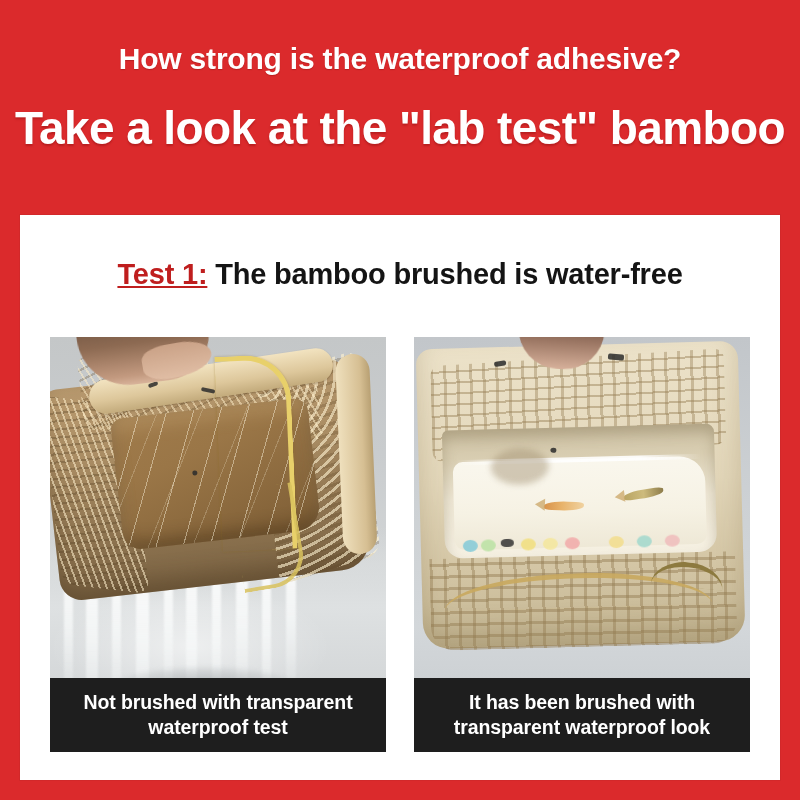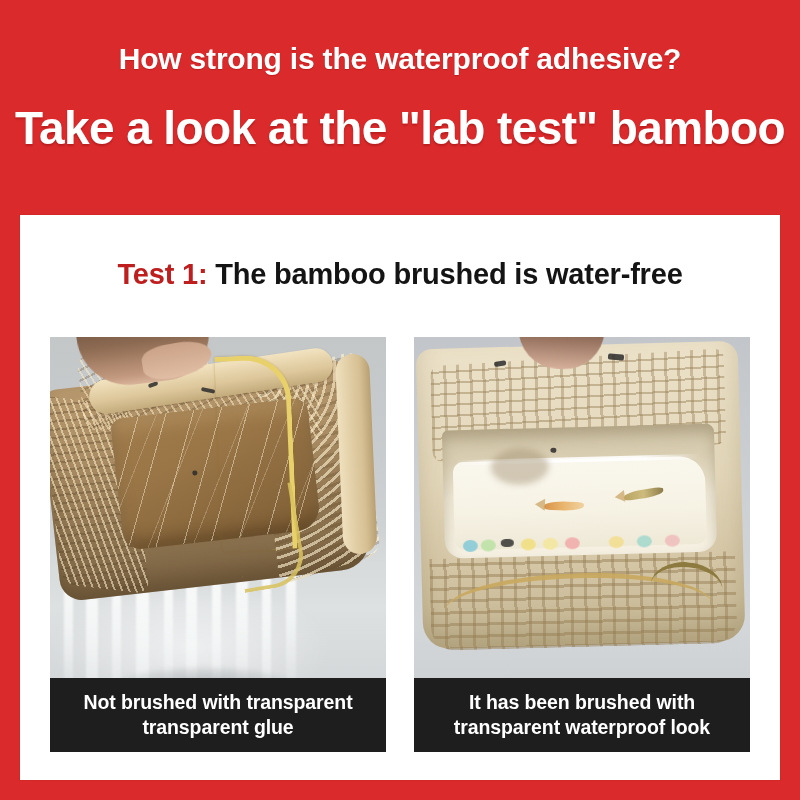--- a/index.html
+++ b/index.html
@@ -76,20 +76,21 @@
     width: 760px;
     text-align: center;
     font-size: 29px;
     font-weight: bold;
     color: #141414;
     letter-spacing: -0.2px;
     white-space: nowrap;
   }
   .test-title .test-label {
     color: #BF1E1E;
+    text-decoration: underline;
   }
 
   
   .panels {
     position: absolute;
     left: 30px;
     top: 122px;
     width: 700px;
     height: 415px;
     display: flex;
@@ -496,21 +497,21 @@
             <div class="rope2"></div>
             <div class="speck" style="left:116px;top:34px;width:10px;height:4px;transform:rotate(-14deg);"></div>
             <div class="speck" style="left:168px;top:46px;width:14px;height:4px;transform:rotate(18deg);"></div>
             <div class="speck" style="left:150px;top:126px;width:5px;height:5px;border-radius:50%;"></div>
           </div>
 
           <div class="hand-l"></div>
           <div class="hand-l2"></div>
         </div>
 
-        <div class="caption">Not brushed with transparent transparent glue</div>
+        <div class="caption">Not brushed with transparent waterproof test</div>
       </div>
 
       <div class="panel">
         <div class="photo">
           <div class="p-right-bg"></div>
 
           <div class="basket-r">
             <div class="outer"></div>
             <div class="weave-top"></div>
             <div class="inner"></div>

